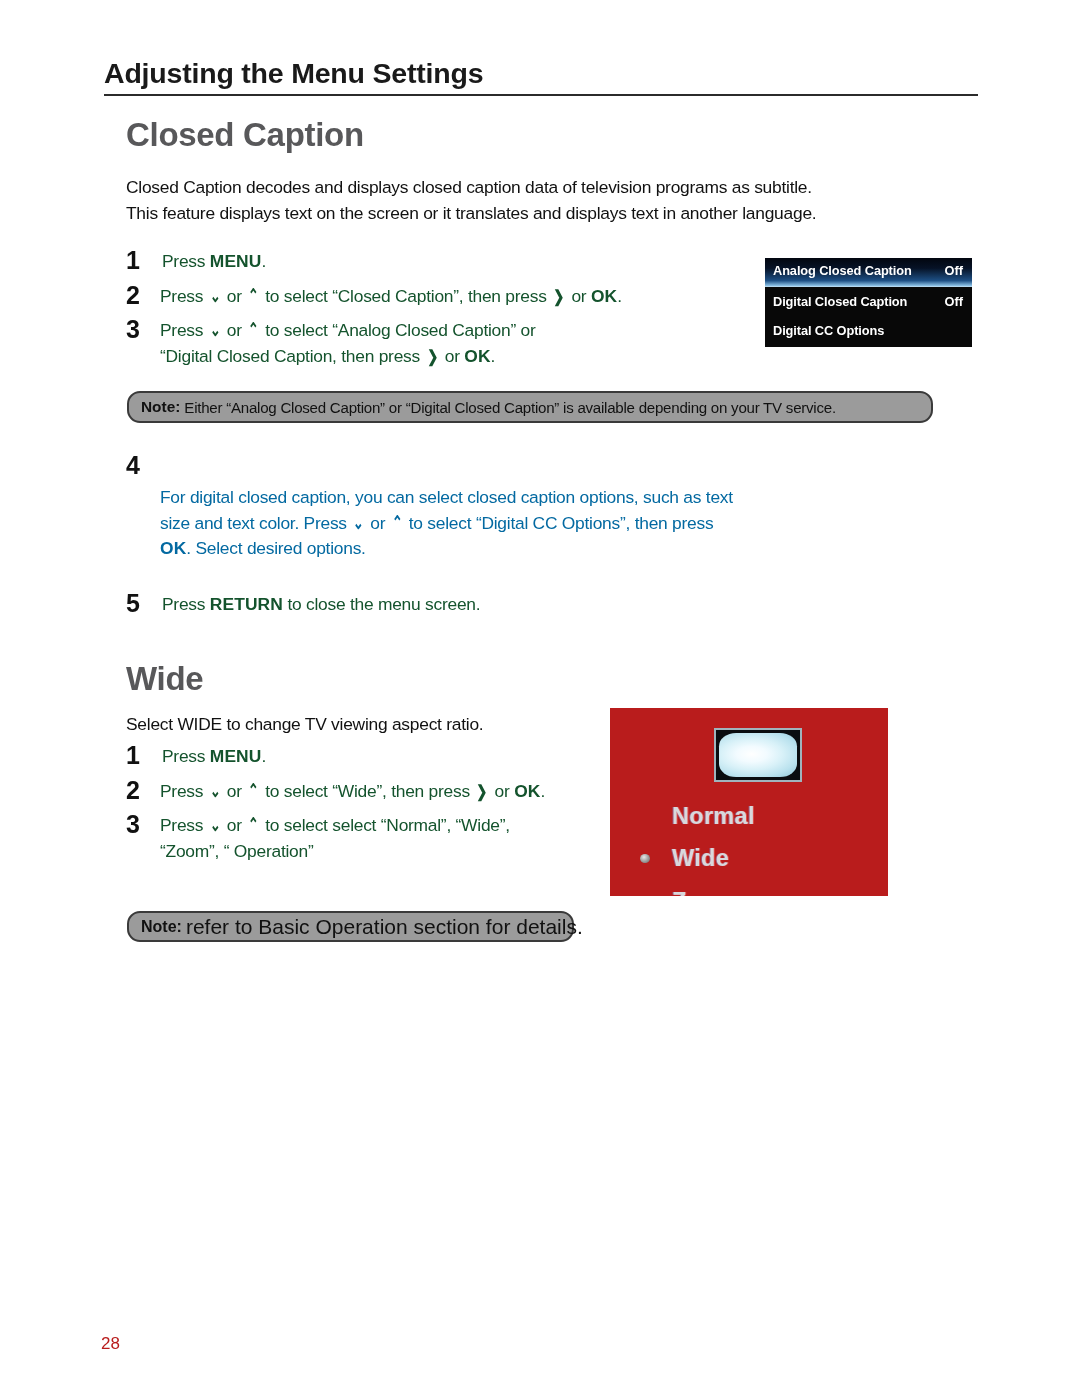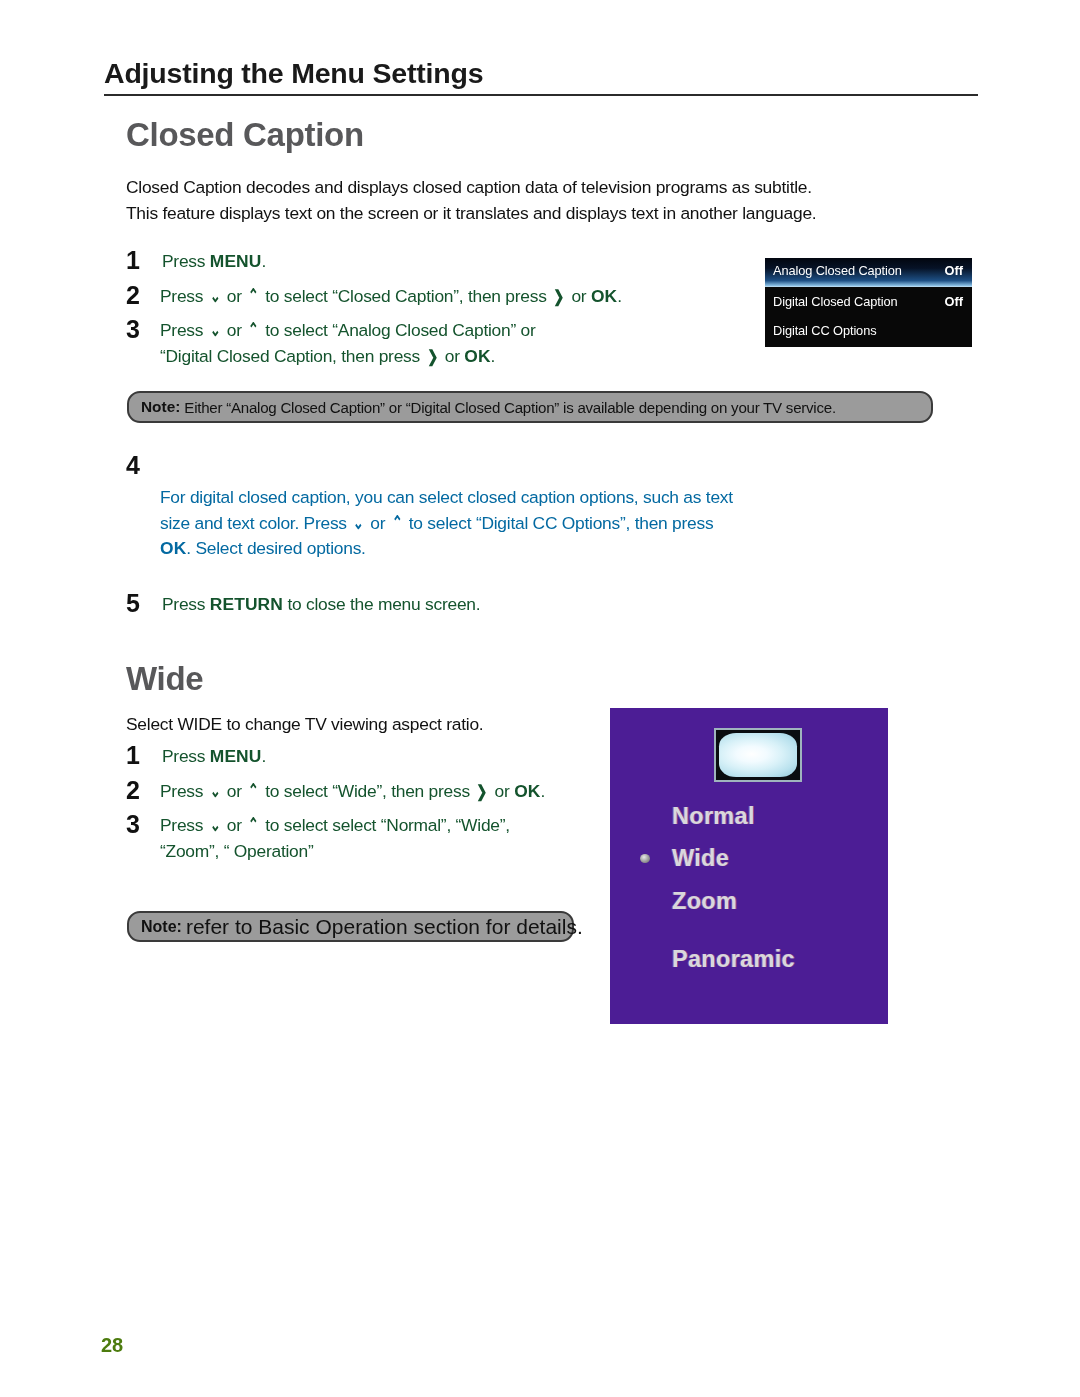--- a/index.html
+++ b/index.html
@@ -168,21 +168,21 @@
     justify-content: space-between;
     height: 29px;
     padding: 0 9px 0 8px;
     box-sizing: border-box;
   }
   .cc-row.selected {
     background: linear-gradient(to bottom, #02060f 0%, #061226 35%, #1d4f84 78%, #8fc4e8 96%, #cfe6f5 100%);
   }
   .cc-row-label {
     font-size: 12.8px;
-    font-weight: normal;
+    font-weight: bold;
     color: #ffffff;
     letter-spacing: -0.1px;
     white-space: nowrap;
   }
   .cc-row-value {
     font-size: 12.8px;
     font-weight: bold;
     color: #ffffff;
     white-space: nowrap;
   }
@@ -192,22 +192,22 @@
     position: relative;
     top: -2px;
   }
 
   
   #wide-menu {
     position: absolute;
     left: 610px;
     top: 708px;
     width: 278px;
-    height: 316px;
-    background: #4c1d95;
+    height: 188px;
+    background: #b91c1c;
     overflow: hidden;
   }
   #wide-tv-icon {
     position: absolute;
     left: 104px;
     top: 20px;
     width: 88px;
     height: 54px;
     border: 2px solid #9fb4bd;
     box-sizing: border-box;
@@ -242,23 +242,23 @@
     height: 9px;
     border-radius: 50%;
     background: radial-gradient(circle at 40% 35%, #e8e8e8 0%, #9a9a9a 55%, #6a6a6a 100%);
   }
 
   
   #page-number {
     position: absolute;
     left: 101px;
     top: 1334px;
-    font-size: 20px;
-    font-weight: bold;
-    color: #4d7c0f;
+    font-size: 17px;
+    font-weight: normal;
+    color: #b91c1c;
   }
 </style>
 </head>
 <body>
 
 <div id="running-header">
   <div class="rh-text">Adjusting the Menu Settings</div>
   <div class="rh-rule"></div>
 </div>
 

